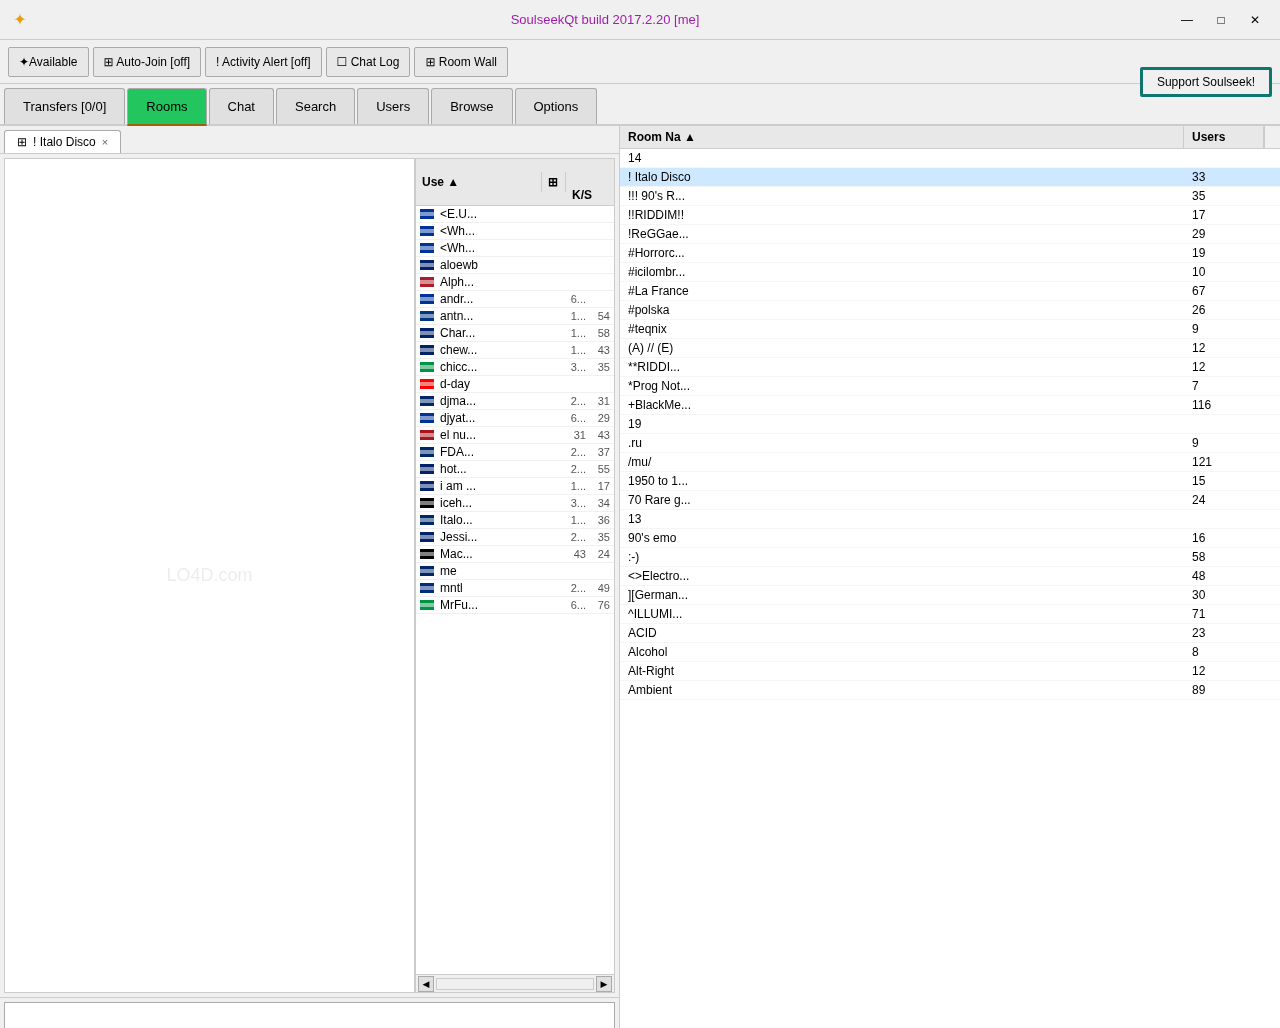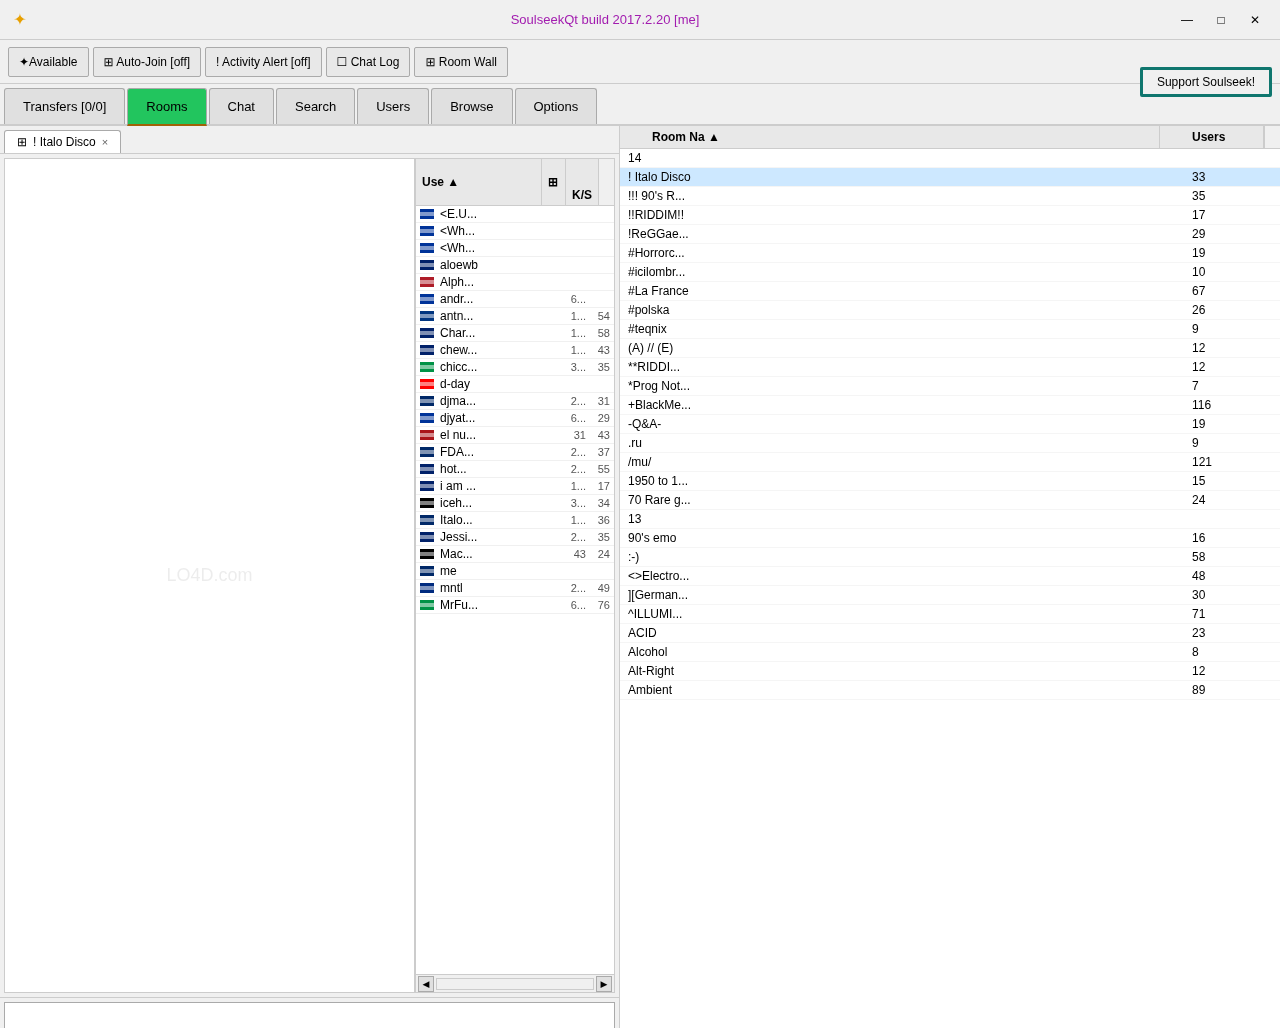--- a/index.html
+++ b/index.html
@@ -176,20 +176,21 @@
       margin: 4px 4px 4px 0;
       overflow: hidden;
       display: flex;
       flex-direction: column;
     }
     .chat-users-header {
       display: flex;
       background: #e8e8e8;
       border-bottom: 1px solid #ccc;
       font-size: 12px;
+      align-items: center;
     }
     .chat-users-header-col {
       padding: 3px 6px;
       border-right: 1px solid #ccc;
       font-weight: bold;
       cursor: pointer;
       display: flex;
       align-items: center;
       gap: 2px;
     }
@@ -246,21 +247,20 @@
       font-size: 12px;
     }
     .rooms-list-header-col {
       padding: 4px 8px;
       border-right: 1px solid #ccc;
       font-weight: bold;
       cursor: pointer;
       display: flex;
       align-items: flex-start;
       gap: 2px;
-      margin-left: 24px;
     }
     .rooms-list-header-col.room-name { flex: 1; }
     .rooms-list-header-col.users-col { width: 80px; }
     .rooms-list {
       flex: 1;
       overflow-y: auto;
       background: #fff;
     }
     .room-row {
       display: flex;
@@ -715,21 +715,20 @@
         </div>
         <div class="room-row">
           <span class="room-row-name">*Prog Not...</span>
           <span class="room-row-users">7</span>
         </div>
         <div class="room-row">
           <span class="room-row-name">+BlackMe...</span>
           <span class="room-row-users">116</span>
         </div>
         <div class="room-row">
-          <span class="room-row-name">-Q&amp;A-</span>
           <span class="room-row-users">19</span>
         </div>
         <div class="room-row">
           <span class="room-row-name">.ru</span>
           <span class="room-row-users">9</span>
         </div>
         <div class="room-row">
           <span class="room-row-name">/mu/</span>
           <span class="room-row-users">121</span>
         </div>

